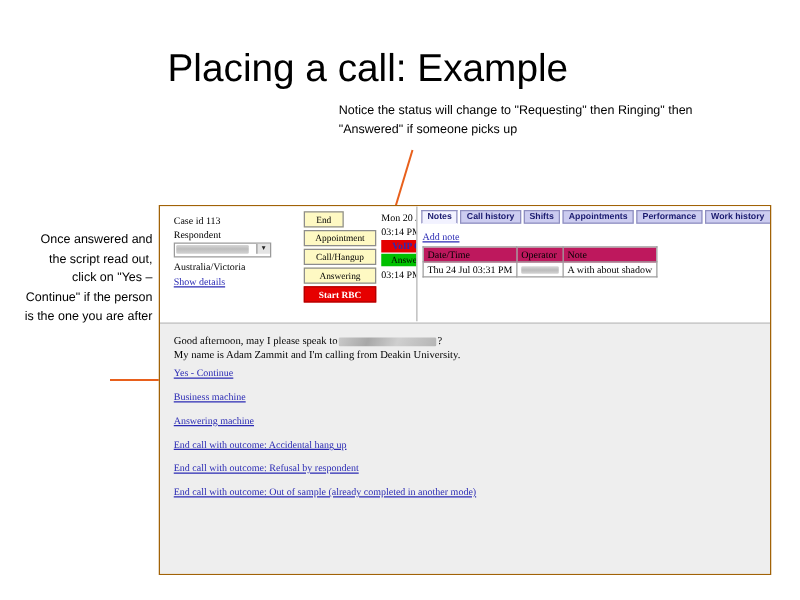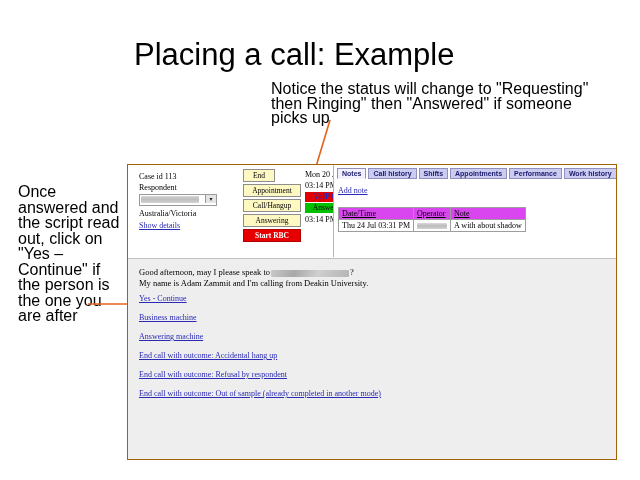--- a/index.html
+++ b/index.html
@@ -30,34 +30,35 @@
     line-height: 38px;
     color: #000000;
     white-space: nowrap;
     font-family: "Liberation Sans", sans-serif;
   }
 
   
   .callout {
     position: absolute;
     color: #000000;
-    font-size: 16px;
+    font-size: 10px;
     line-height: 14.5px;
     font-family: "Liberation Sans", sans-serif;
   }
   .callout-top {
     left: 271px;
     top: 82px;
     width: 330px;
   }
   .callout-left {
     left: 18px;
     top: 184px;
     width: 104px;
     line-height: 15.5px;
+    text-align: right;
   }
 
   
   .arrow-diagonal {
     position: absolute;
     left: 300px;
     top: 118px;
     width: 34px;
     height: 80px;
     pointer-events: none;
@@ -224,42 +225,42 @@
     white-space: nowrap;
     cursor: pointer;
     font-family: "Liberation Sans", sans-serif;
   }
   .tab.active {
     background: #f2f2ff;
     border-bottom-color: #f2f2ff;
   }
   .addnote {
     display: inline-block;
-    margin: 3px 0 12px 4px;
+    margin: 3px 0 2px 4px;
     font-size: 8px;
     color: #2a2ab4;
     text-decoration: underline;
     cursor: pointer;
   }
   table.notes {
     margin-left: 4px;
     border-collapse: collapse;
     font-size: 8px;
     color: #000000;
   }
   table.notes th, table.notes td {
     border: 1px solid #9d9d9d;
     padding: 0 3px;
     height: 11px;
     text-align: left;
     font-weight: normal;
     white-space: nowrap;
     font-family: "Liberation Serif", serif;
   }
-  table.notes th { background: #d946ef; text-decoration: underline; }
+  table.notes th { background: #be185d; }
   .cell-redact {
     display: inline-block;
     width: 30px; height: 6px;
     background: linear-gradient(180deg,#d8d8d8,#bbbbbb 50%,#d4d4d4);
     border-radius: 1px;
     vertical-align: middle;
   }
 
   
   .shot-bottom {

